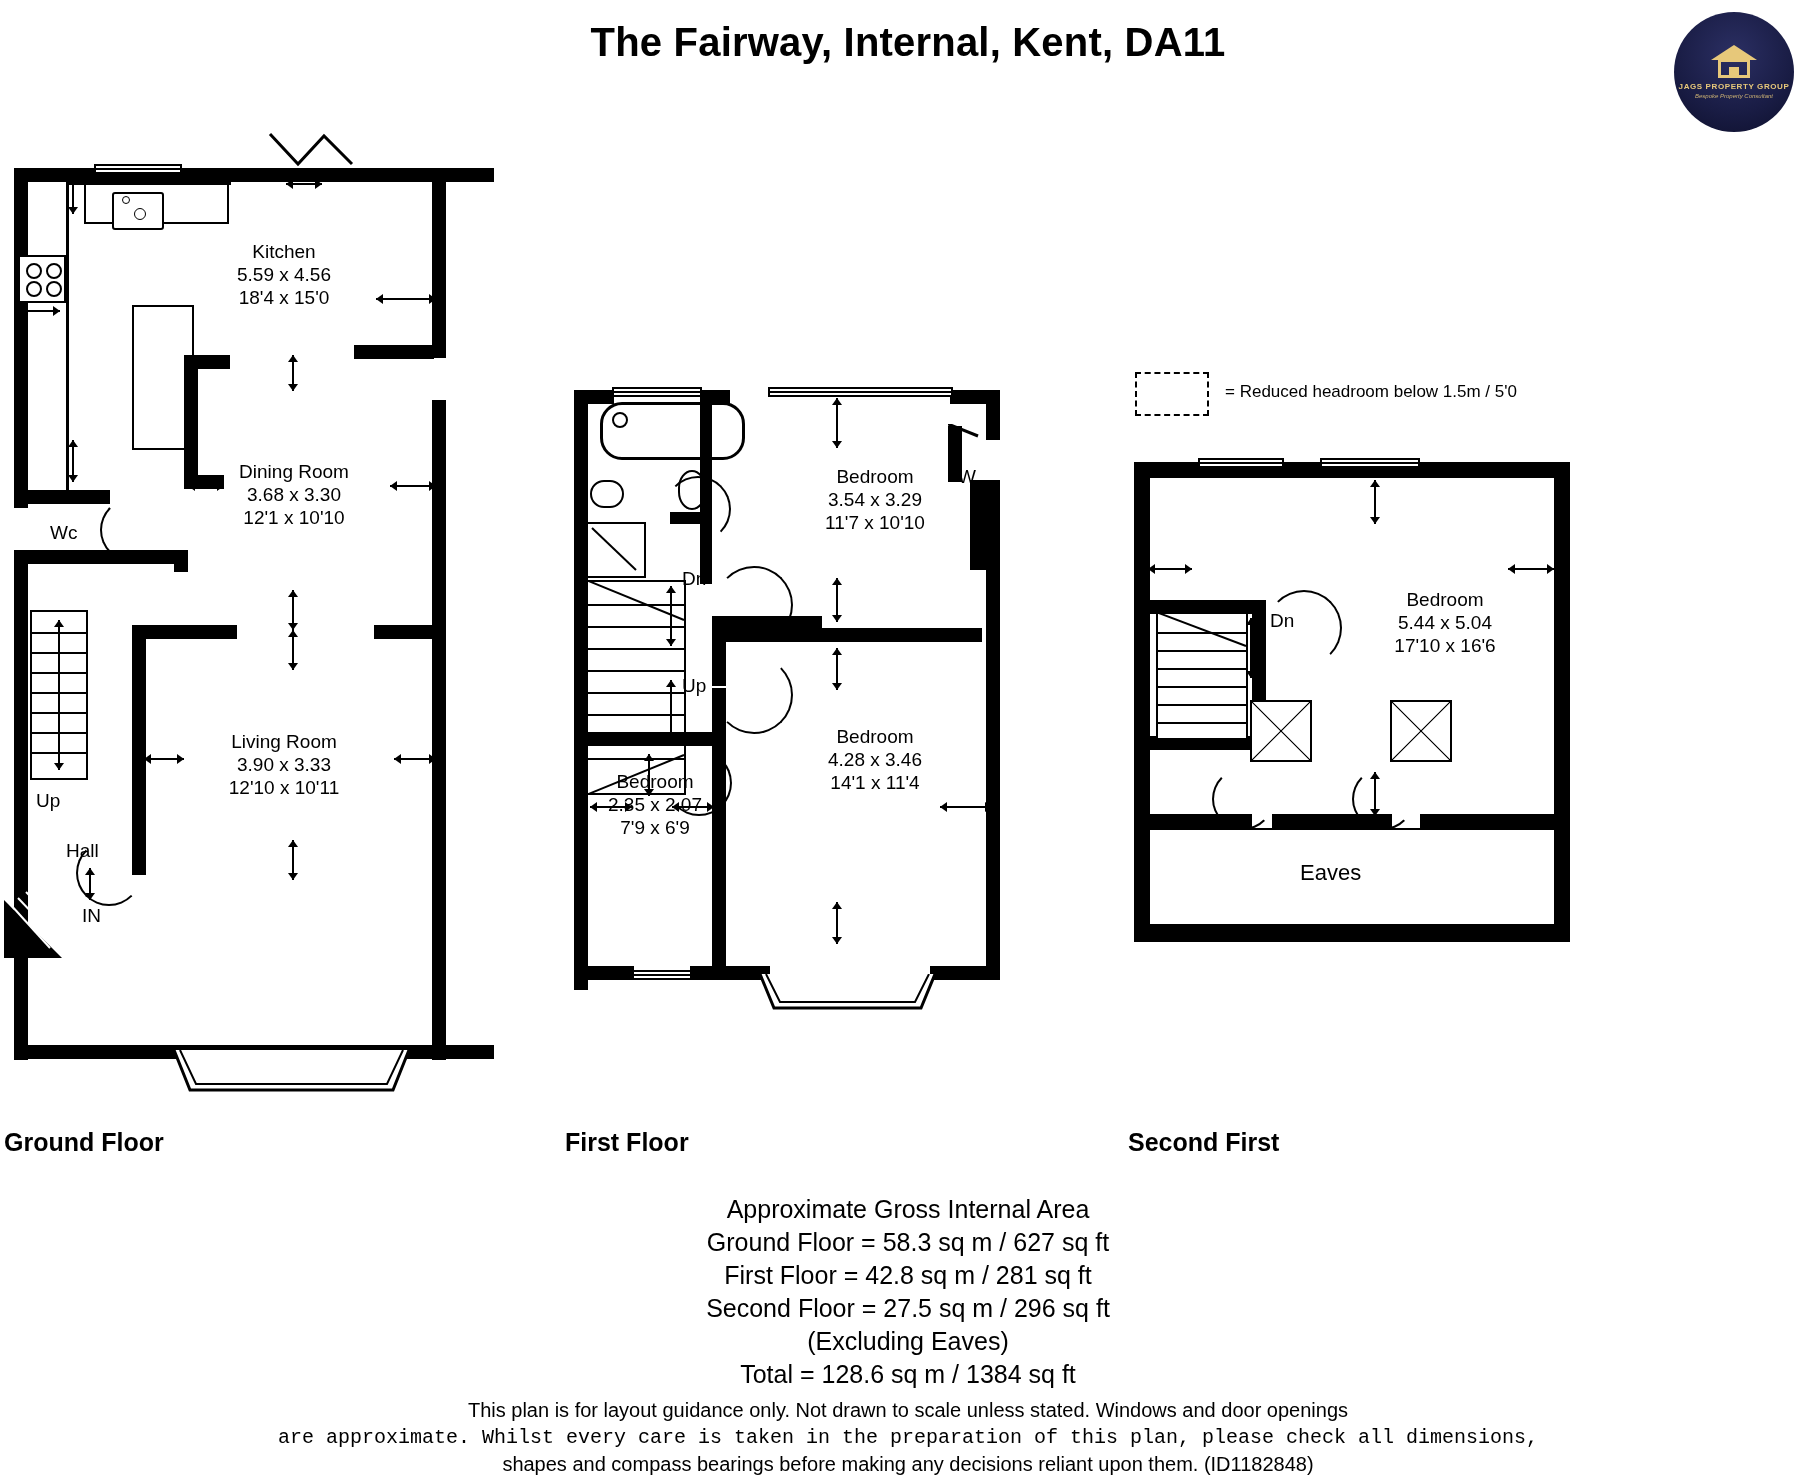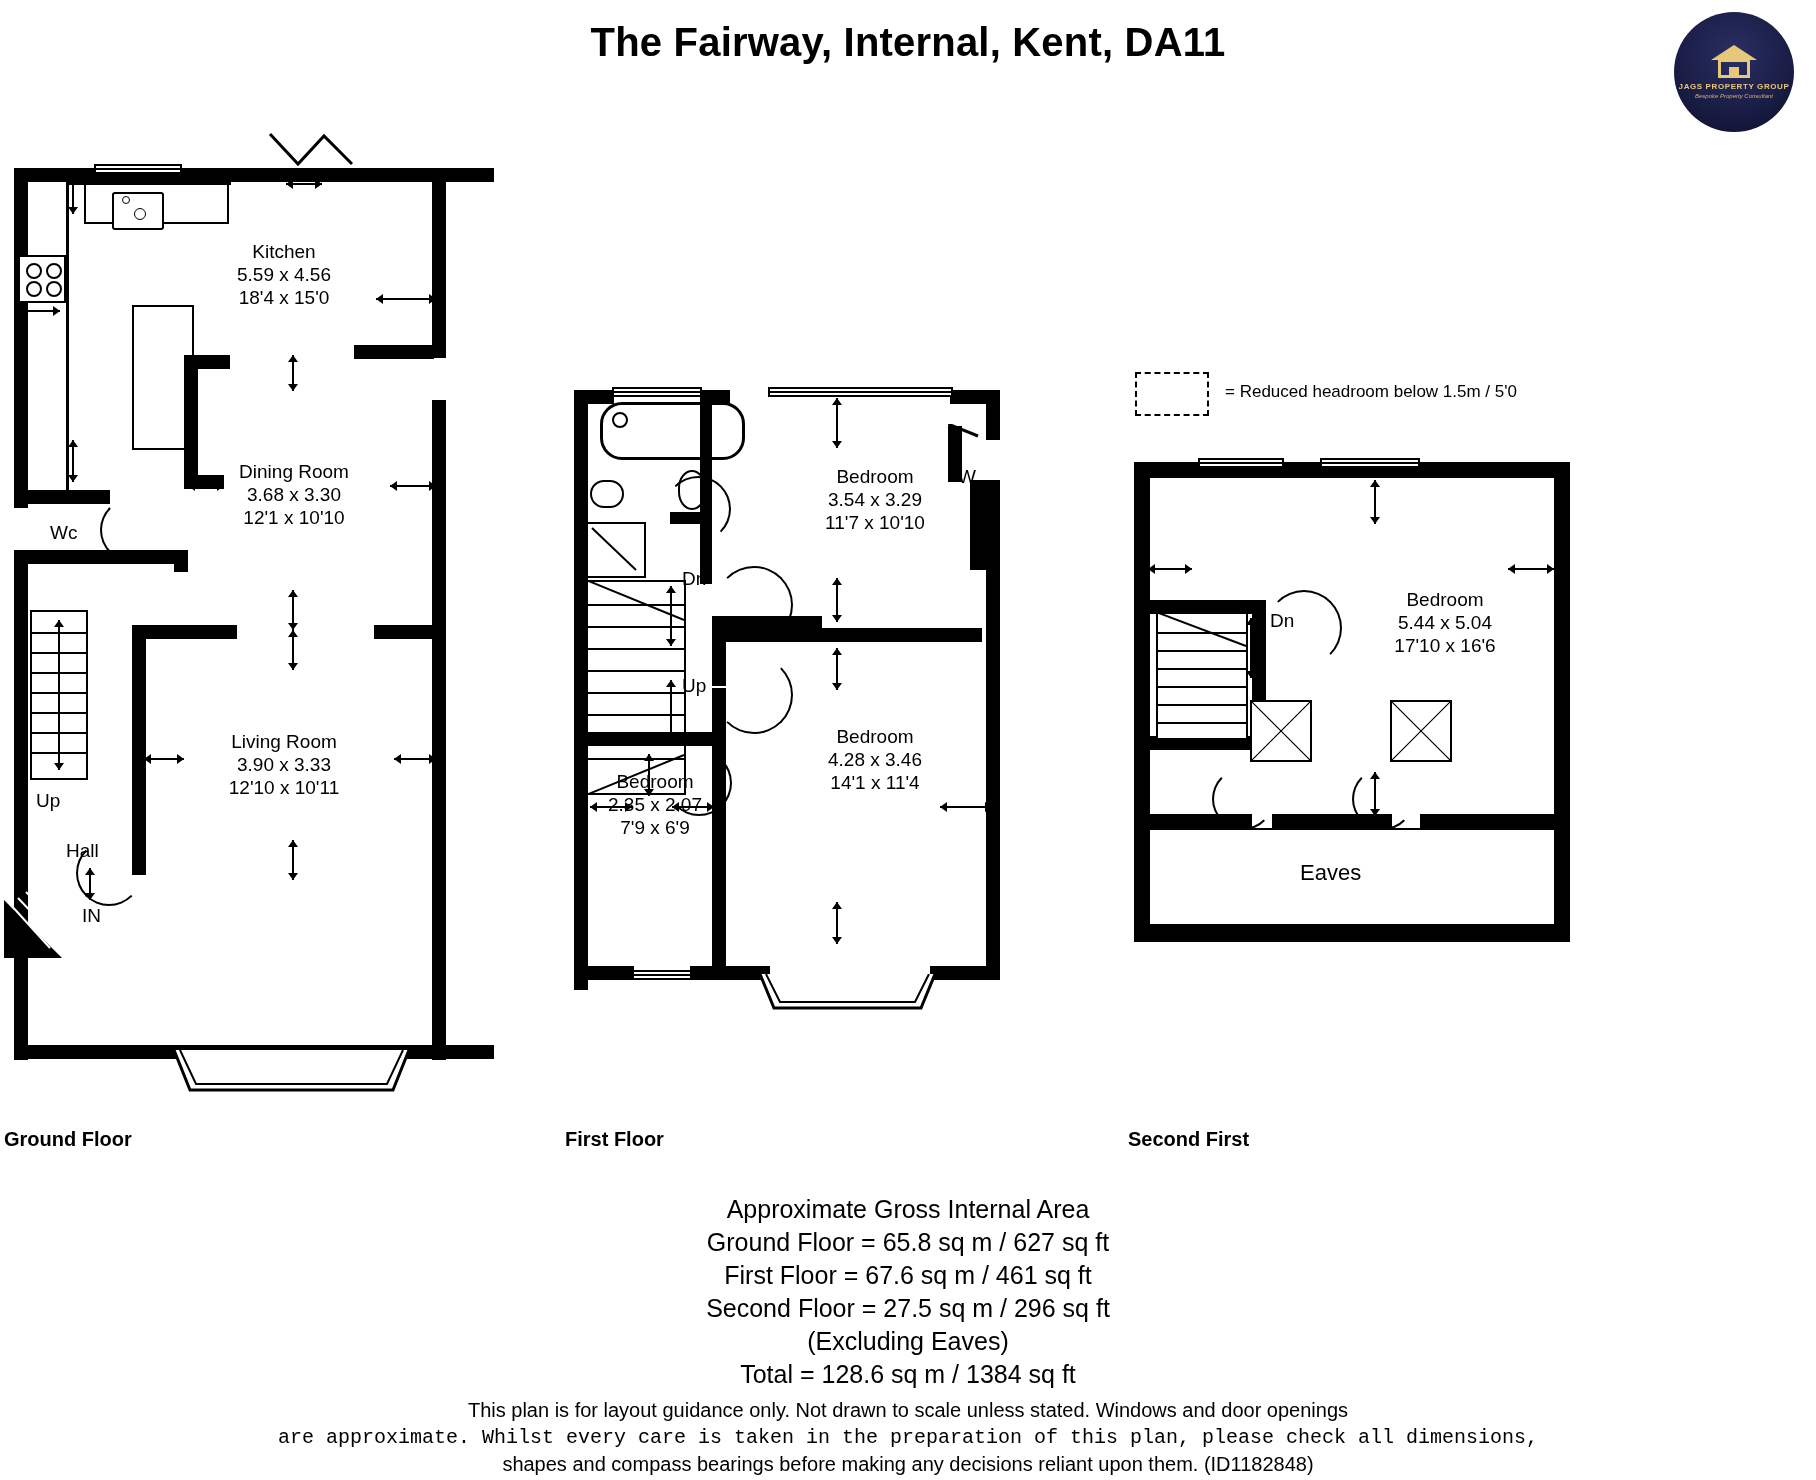--- a/index.html
+++ b/index.html
@@ -38,21 +38,21 @@
   }
   #logo .ltext{font-size:8px;letter-spacing:0.6px;font-weight:bold;}
   #logo .lsub{font-size:6px;font-style:italic;margin-top:2px;opacity:.85;}
 
   
   .w{background:#000;}
   .room-label{
     text-align:center;font-size:19px;line-height:23px;white-space:nowrap;
   }
   .small-label{font-size:19px;}
-  .floor-title{font-size:20px;font-weight:bold;}
+  .floor-title{font-size:25px;font-weight:bold;}
   .win{
     border:2px solid #000;background:#fff;box-sizing:border-box;
   }
   .win::after{
     content:"";position:absolute;left:0;right:0;top:50%;height:2px;background:#000;
     transform:translateY(-50%);
   }
   .arrow-v,.arrow-h{position:absolute;}
   .arrow-v{width:2px;background:#000;}
   .arrow-h{height:2px;background:#000;}
@@ -383,21 +383,21 @@
   <div class="abs w" style="left:152px;top:364px;width:120px;height:14px;"></div>
   <div class="abs w" style="left:300px;top:364px;width:150px;height:14px;"></div>
   <div class="abs eaves-box" style="left:28px;top:378px;width:408px;height:98px;"></div>
   <div class="abs small-label" style="left:180px;top:410px;font-size:22px;">Eaves</div>
 </div>
 
 <div class="abs floor-title" style="left:1128px;top:1128px;">Second First</div>
 
 <div class="abs" id="footer">
   <div class="area-line">Approximate Gross Internal Area</div>
-  <div class="area-line">Ground Floor = 65.8 sq m / 627 sq ft</div>
-  <div class="area-line">First Floor = 67.6 sq m / 461 sq ft</div>
+  <div class="area-line">Ground Floor = 58.3 sq m / 627 sq ft</div>
+  <div class="area-line">First Floor = 42.8 sq m / 281 sq ft</div>
   <div class="area-line">Second Floor = 27.5 sq m / 296 sq ft</div>
   <div class="area-line">(Excluding Eaves)</div>
   <div class="area-line">Total = 128.6 sq m / 1384 sq ft</div>
   <div class="disc">This plan is for layout guidance only. Not drawn to scale unless stated. Windows and door openings</div>
   <div class="disc" style="margin-top:0;font-family:Liberation Mono, monospace;">are approximate. Whilst every care is taken in the preparation of this plan, please check all dimensions,</div>
   <div class="disc" style="margin-top:0;">shapes and compass bearings before making any decisions reliant upon them. (ID1182848)</div>
 </div>
 
 </body></html>

